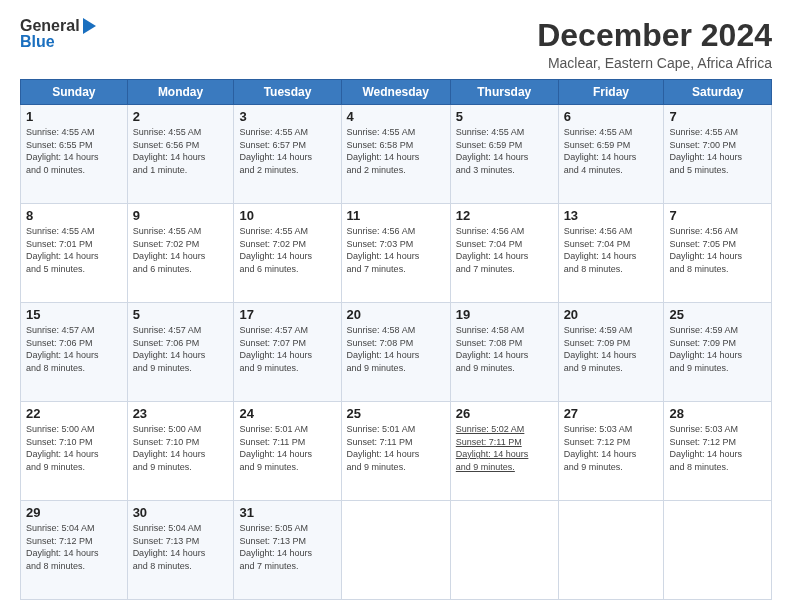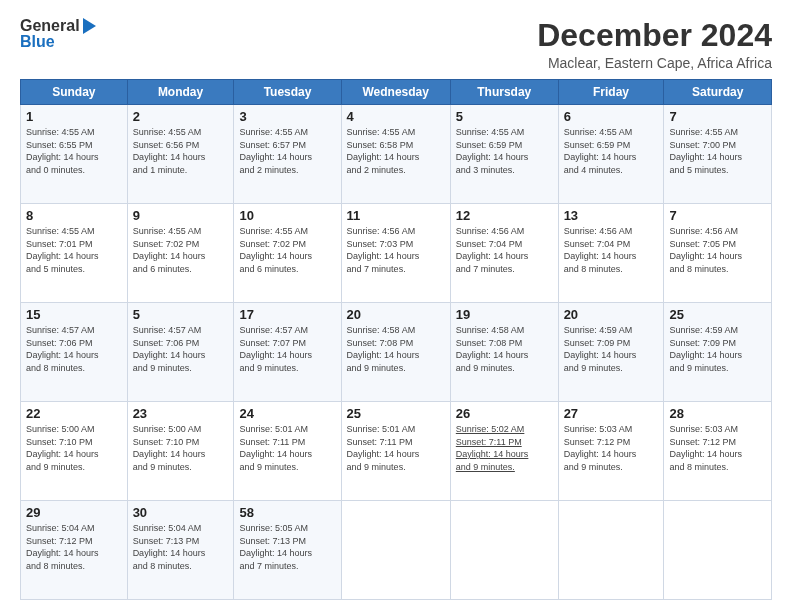--- a/index.html
+++ b/index.html
@@ -267,21 +267,21 @@
         </tr>
         <tr>
           <td><span class="day-num">29</span><span class="day-info" style="white-space: pre-line;">Sunrise: 5:04 AM
 Sunset: 7:12 PM
 Daylight: 14 hours
 and 8 minutes.</span></td>
           <td><span class="day-num">30</span><span class="day-info" style="white-space: pre-line;">Sunrise: 5:04 AM
 Sunset: 7:13 PM
 Daylight: 14 hours
 and 8 minutes.</span></td>
-          <td><span class="day-num">58</span><span class="day-info" style="white-space: pre-line;">Sunrise: 5:05 AM
+          <td><span class="day-num">31</span><span class="day-info" style="white-space: pre-line;">Sunrise: 5:05 AM
 Sunset: 7:13 PM
 Daylight: 14 hours
 and 7 minutes.</span></td>
           <td class="empty-cell" style="background: rgb(255, 255, 255);"></td>
           <td class="empty-cell" style="background: rgb(255, 255, 255);"></td>
           <td class="empty-cell" style="background: rgb(255, 255, 255);"></td>
           <td class="empty-cell" style="background: rgb(255, 255, 255);"></td>
         </tr>
       </tbody>
   </table>

